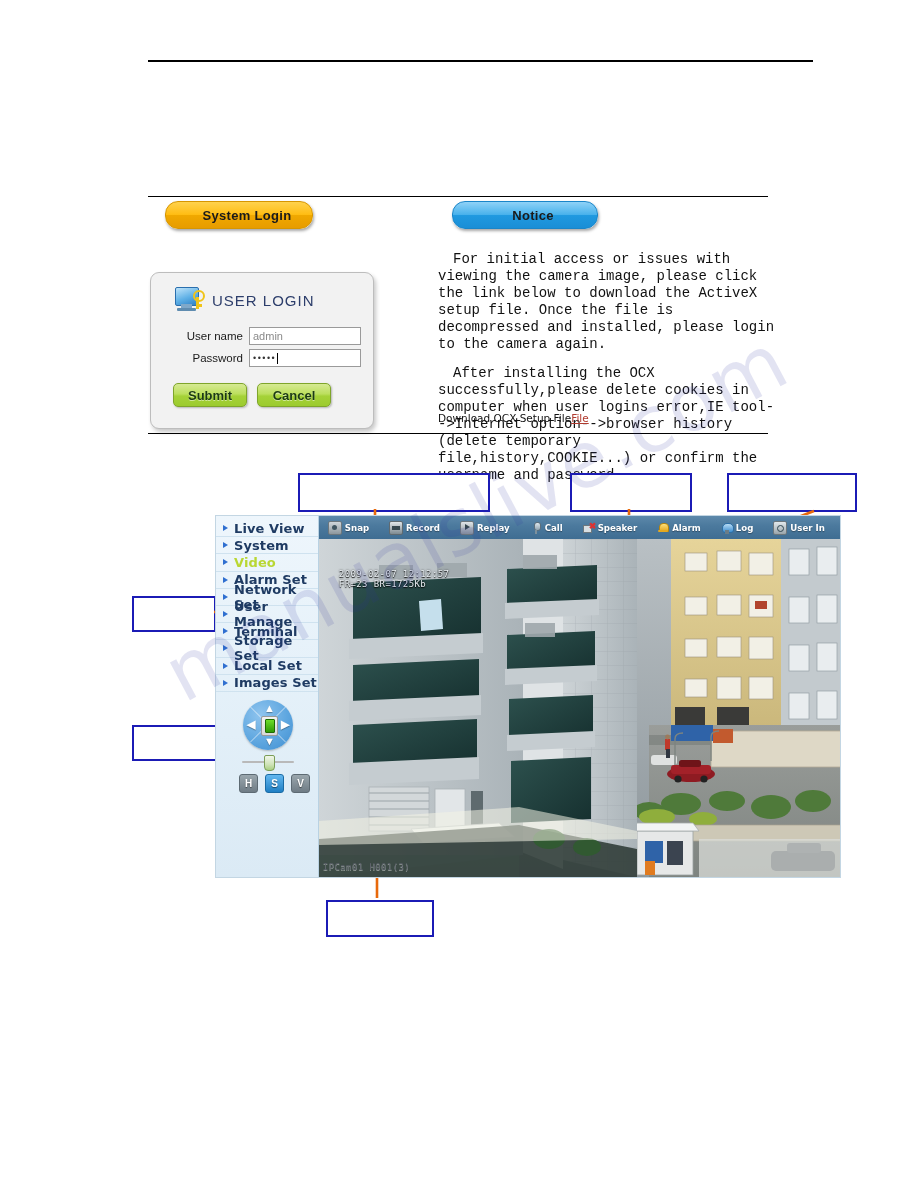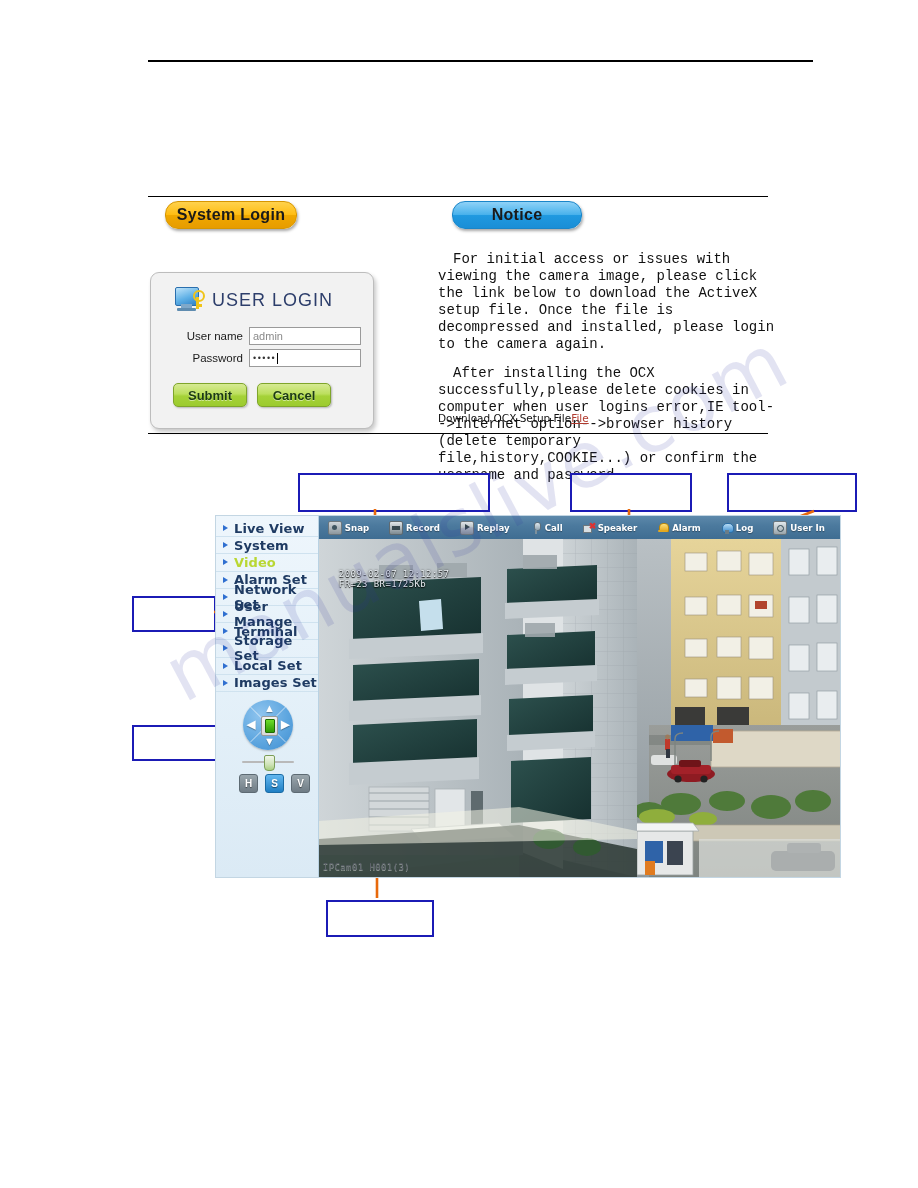--- a/index.html
+++ b/index.html
@@ -35,25 +35,26 @@
   #rule-top{left:148px;top:60px;width:665px;height:2px;}
   #rule-mid{left:148px;top:196px;width:620px;height:1px;}
   #rule-bot{left:148px;top:433px;width:620px;height:1px;}
 
   
   .pill{
     position:absolute;
     height:26px;
     border-radius:13px;
     color:#1a1a1a;
-    font-size:16px;
+    font-size:13px;
     font-weight:bold;
     display:flex;align-items:center;justify-content:center;
     letter-spacing:.3px;
     box-shadow:1px 2px 3px rgba(0,0,0,.35);
+    padding-left:16px;
   }
   #pill-login{
     left:165px;top:201px;width:130px;
     background:linear-gradient(180deg,#ffd24d 0%,#ffbd14 48%,#f0a800 52%,#e79c00 100%);
     border:1px solid #d79600;
   }
   #pill-notice{
     left:452px;top:201px;width:128px;
     background:linear-gradient(180deg,#8fd2f7 0%,#49b2ec 48%,#1f99e0 52%,#1a8ed6 100%);
     border:1px solid #1a85c8;
@@ -64,21 +65,21 @@
     position:absolute;left:150px;top:272px;width:222px;height:155px;
     background:#f2f2f2;
     border:1px solid #bdbdbd;
     border-radius:9px;
     box-shadow:2px 3px 4px rgba(0,0,0,.22);
   }
   #login-head{
     position:absolute;left:24px;top:14px;display:flex;align-items:center;gap:9px;
   }
   #login-title{
-    font-size:18px;color:#2d3e6b;letter-spacing:1px;
+    font-size:15px;color:#2d3e6b;letter-spacing:1px;
     font-family:"Liberation Sans",sans-serif;
   }
   .monitor-icon{width:28px;height:26px;position:relative;}
   .monitor-icon .screen{
     position:absolute;left:0;top:0;width:22px;height:17px;
     background:linear-gradient(160deg,#bfe4fa 0%,#5eb0e6 55%,#2f7fc4 100%);
     border:1.5px solid #2a6fae;border-radius:2px;
   }
   .monitor-icon .stand{
     position:absolute;left:6px;top:17px;width:11px;height:4px;background:#7fa8c9;

